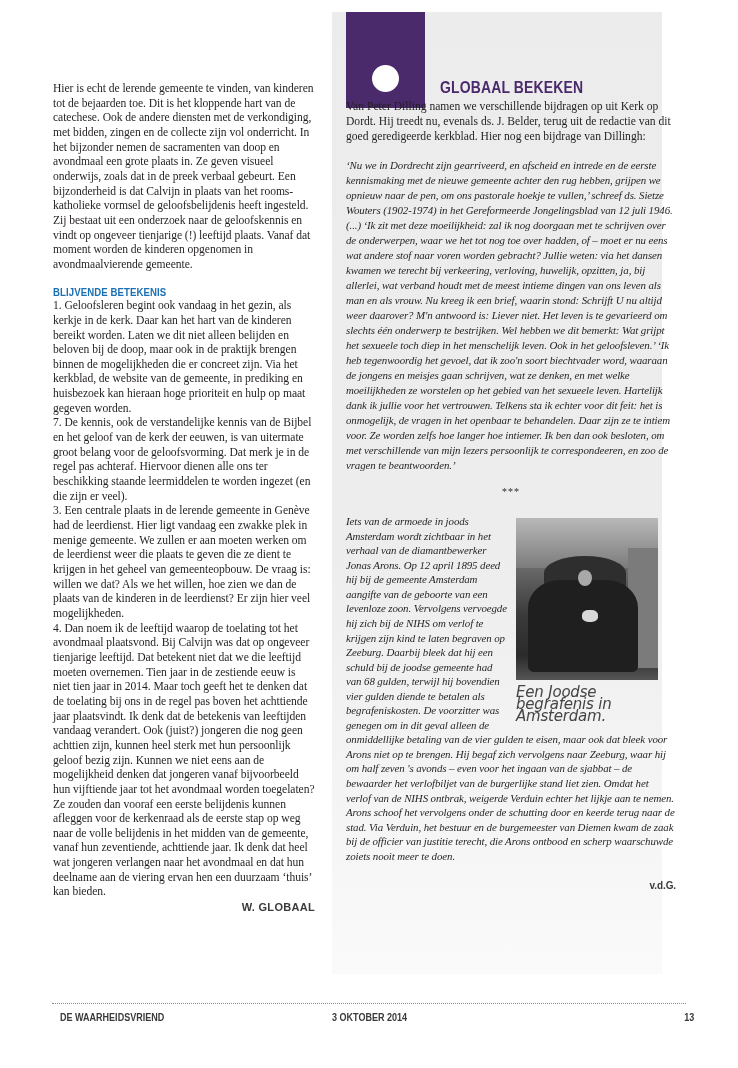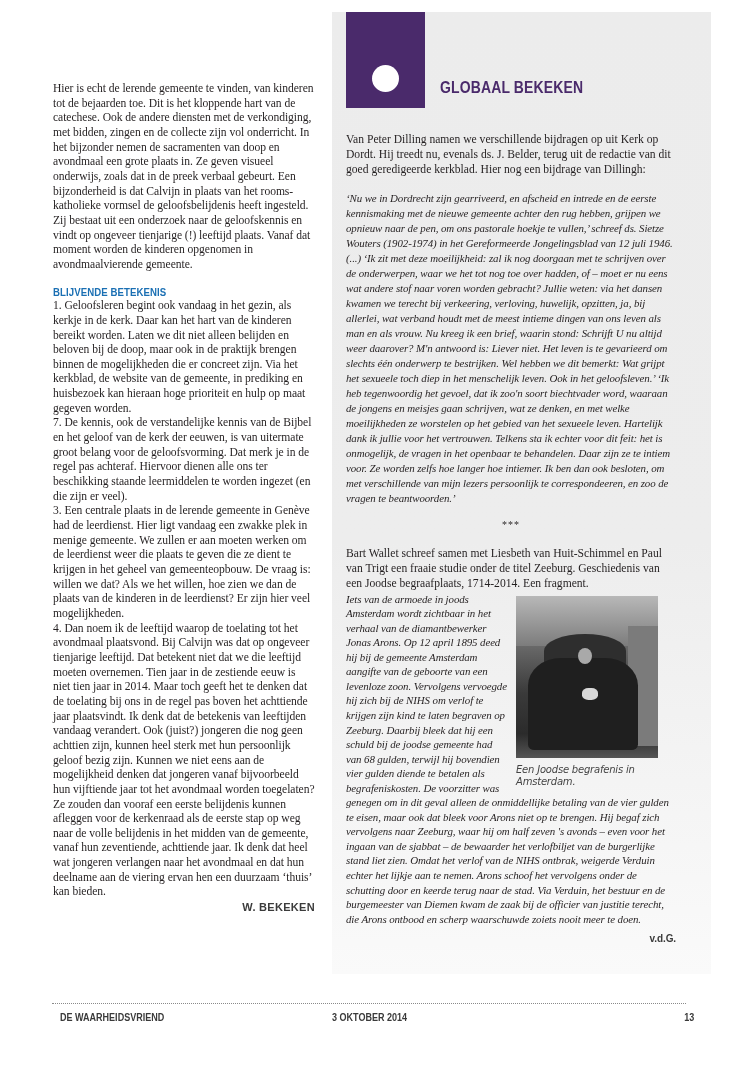--- a/index.html
+++ b/index.html
@@ -10,29 +10,29 @@
   .left-col { position: absolute; left: 53px; top: 82px; width: 262px;
               font-size: 11.6px; line-height: 14.65px; letter-spacing: -0.05px; }
   .left-col p { margin: 0; }
   .left-col .sec-head { margin: 12px 0 0 0; font-family: "Liberation Sans", "DejaVu Sans", sans-serif;
               font-weight: bold; font-size: 11.2px; color: #1a6fb3; letter-spacing: 0.1px;
               transform: scaleX(0.86); transform-origin: left; white-space: nowrap; }
   .left-col .signature { text-align: right; font-family: "Liberation Sans", "DejaVu Sans", sans-serif;
               font-weight: bold; font-size: 11px; color: #3b3b3b; letter-spacing: 0.3px; margin-top: 0px; }
 
   
-  .panel { position: absolute; left: 332px; top: 12px; width: 379px; height: 962px;
+  .panel { position: absolute; left: 332px; top: 12px; width: 330px; height: 962px;
            background: linear-gradient(to bottom, #ececec 0%, #ededed 55%, #f4f4f4 80%, #fafafa 100%); }
   .purple-box { position: absolute; left: 14px; top: 0; width: 79px; height: 96px; background: #4a2a6b; }
   .purple-box .dot { position: absolute; left: 26px; top: 53px; width: 27px; height: 27px;
            border-radius: 50%; background: #ffffff; }
   .panel-title { position: absolute; left: 108px; top: 66px; font-family: "Liberation Sans", "DejaVu Sans", sans-serif;
            font-weight: bold; font-size: 17px; color: #4a2a6b; letter-spacing: 0.2px;
            transform: scaleX(0.82); transform-origin: left; white-space: nowrap; }
-  .panel-body { position: absolute; left: 14px; top: 121px; width: 330px; font-size: 11.6px; line-height: 14.8px; }
+  .panel-body { position: absolute; left: 14px; top: 88px; width: 330px; font-size: 11.6px; line-height: 14.8px; }
   .panel-body p { margin: 0; }
   .panel-body .intro { margin-bottom: 14px; }
   .quote { font-style: italic; font-size: 10.9px; line-height: 15px; letter-spacing: -0.1px; }
   .stars { text-align: center; margin: 12px 0 14px 0; font-size: 10px; letter-spacing: 1px; }
   .intro2 { margin-bottom: 12px; }
 
   .fragment { position: relative; font-style: italic; font-size: 10.9px; line-height: 14.55px; letter-spacing: -0.1px; }
   .fragment .figure { float: right; width: 160px; margin: 4px 0 4px 8px; }
   .photo { width: 142px; height: 162px; margin-left: 0; position: relative; overflow: hidden;
            background: linear-gradient(180deg, #8e8e8e 0%, #6a6a6a 30%, #3a3a3a 60%, #2b2b2b 85%, #555 100%); }
@@ -40,58 +40,57 @@
            background: linear-gradient(180deg, #b8b8b8, #7c7c7c); }
   .photo .umbrella { position: absolute; left: 28px; top: 38px; width: 82px; height: 34px;
            border-radius: 50% 50% 10% 10%; background: #2e2e2e; }
   .photo .crowd { position: absolute; left: 12px; top: 62px; width: 110px; height: 92px;
            border-radius: 30% 30% 6% 6%; background: #1f1f1f; }
   .photo .face { position: absolute; left: 62px; top: 52px; width: 14px; height: 16px;
            border-radius: 50%; background: #a9a9a9; }
   .photo .bundle { position: absolute; left: 66px; top: 92px; width: 16px; height: 12px;
            border-radius: 40%; background: #d8d8d8; }
   .photo .wall { position: absolute; right: 0; top: 30px; width: 30px; height: 120px; background: #7b7b7b; }
-  .caption { font-size: 10px; line-height: 12px; margin-top: 6px; font-style: italic;
+  .caption { font-size: 15px; line-height: 12px; margin-top: 6px; font-style: italic;
            font-family: "DejaVu Sans", "Liberation Sans", sans-serif; color: #444; letter-spacing: -0.2px; }
   .initials { text-align: right; font-family: "Liberation Sans", "DejaVu Sans", sans-serif; font-weight: bold;
-           font-size: 10px; color: #3b3b3b; margin-top: 6px; font-style: normal; }
+           font-size: 10px; color: #3b3b3b; margin-top: 16px; font-style: normal; }
 
   
   .footer-rule { position: absolute; left: 52px; top: 1003px; width: 634px; border-top: 1px dotted #8a8a8a; }
   .footer { position: absolute; left: 60px; top: 1011px; width: 634px; height: 16px;
            font-family: "Liberation Sans", "DejaVu Sans", sans-serif; font-weight: bold; font-size: 11px; color: #3a3a3a; }
   .footer span { position: absolute; top: 0; white-space: nowrap; transform: scaleX(0.82); }
   .footer .f-left { left: 0; transform-origin: left; }
   .footer .f-mid { left: 272px; transform-origin: left; }
   .footer .f-right { right: 0; transform-origin: right; }
 </style>
 </head>
 <body>
 
 <div class="left-col">
   <p>Hier is echt de lerende gemeente te vinden, van kinderen tot de bejaarden toe. Dit is het kloppende hart van de catechese. Ook de andere diensten met de verkondiging, met bidden, zingen en de collecte zijn vol onderricht. In het bijzonder nemen de sacramenten van doop en avondmaal een grote plaats in. Ze geven visueel onderwijs, zoals dat in de preek verbaal gebeurt. Een bijzonderheid is dat Calvijn in plaats van het rooms-katholieke vormsel de geloofsbelijdenis heeft ingesteld. Zij bestaat uit een onderzoek naar de geloofskennis en vindt op ongeveer tienjarige (!) leeftijd plaats. Vanaf dat moment worden de kinderen opgenomen in avondmaalvierende gemeente.</p>
   <div class="sec-head">BLIJVENDE BETEKENIS</div>
   <p>1. Geloofsleren begint ook vandaag in het gezin, als kerkje in de kerk. Daar kan het hart van de kinderen bereikt worden. Laten we dit niet alleen belijden en beloven bij de doop, maar ook in de praktijk brengen binnen de mogelijkheden die er concreet zijn. Via het kerkblad, de website van de gemeente, in prediking en huisbezoek kan hieraan hoge prioriteit en hulp op maat gegeven worden.</p>
   <p>7. De kennis, ook de verstandelijke kennis van de Bijbel en het geloof van de kerk der eeuwen, is van uitermate groot belang voor de geloofsvorming. Dat merk je in de regel pas achteraf. Hiervoor dienen alle ons ter beschikking staande leermiddelen te worden ingezet (en die zijn er veel).</p>
   <p>3. Een centrale plaats in de lerende gemeente in Genève had de leerdienst. Hier ligt vandaag een zwakke plek in menige gemeente. We zullen er aan moeten werken om de leerdienst weer die plaats te geven die ze dient te krijgen in het geheel van gemeenteopbouw. De vraag is: willen we dat? Als we het willen, hoe zien we dan de plaats van de kinderen in de leerdienst? Er zijn hier veel mogelijkheden.</p>
   <p>4. Dan noem ik de leeftijd waarop de toelating tot het avondmaal plaatsvond. Bij Calvijn was dat op ongeveer tienjarige leeftijd. Dat betekent niet dat we die leeftijd moeten overnemen. Tien jaar in de zestiende eeuw is niet tien jaar in 2014. Maar toch geeft het te denken dat de toelating bij ons in de regel pas boven het achttiende jaar plaatsvindt. Ik denk dat de betekenis van leeftijden vandaag verandert. Ook (juist?) jongeren die nog geen achttien zijn, kunnen heel sterk met hun persoonlijk geloof bezig zijn. Kunnen we niet eens aan de mogelijkheid denken dat jongeren vanaf bijvoorbeeld hun vijftiende jaar tot het avondmaal worden toegelaten? Ze zouden dan vooraf een eerste belijdenis kunnen afleggen voor de kerkenraad als de eerste stap op weg naar de volle belijdenis in het midden van de gemeente, vanaf hun zeventiende, achttiende jaar. Ik denk dat heel wat jongeren verlangen naar het avondmaal en dat hun deelname aan de viering ervan hen een duurzaam ‘thuis’ kan bieden.</p>
-  <div class="signature">W. BEKEKEN</div>
+  <div class="signature">W. GLOBAAL</div>
 </div>
 
 <div class="panel">
   <div class="purple-box">
     <div class="dot"></div>
   </div>
   <div class="panel-title">GLOBAAL BEKEKEN</div>
 
   <div class="panel-body">
     <p class="intro">Van Peter Dilling namen we verschillende bijdragen op uit Kerk op Dordt. Hij treedt nu, evenals ds. J. Belder, terug uit de redactie van dit goed geredigeerde kerkblad. Hier nog een bijdrage van Dillingh:</p>
     <p class="quote">‘Nu we in Dordrecht zijn gearriveerd, en afscheid en intrede en de eerste kennismaking met de nieuwe gemeente achter den rug hebben, grijpen we opnieuw naar de pen, om ons pastorale hoekje te vullen,’ schreef ds. Sietze Wouters (1902-1974) in het Gereformeerde Jongelingsblad van 12 juli 1946. (...) ‘Ik zit met deze moeilijkheid: zal ik nog doorgaan met te schrijven over de onderwerpen, waar we het tot nog toe over hadden, of – moet er nu eens wat andere stof naar voren worden gebracht? Jullie weten: via het dansen kwamen we terecht bij verkeering, verloving, huwelijk, opzitten, ja, bij allerlei, wat verband houdt met de meest intieme dingen van ons leven als man en als vrouw. Nu kreeg ik een brief, waarin stond: Schrijft U nu altijd weer daarover? M'n antwoord is: Liever niet. Het leven is te gevarieerd om slechts één onderwerp te bestrijken. Wel hebben we dit bemerkt: Wat grijpt het sexueele toch diep in het menschelijk leven. Ook in het geloofsleven.’ ‘Ik heb tegenwoordig het gevoel, dat ik zoo'n soort biechtvader word, waaraan de jongens en meisjes gaan schrijven, wat ze denken, en met welke moeilijkheden ze worstelen op het gebied van het sexueele leven. Hartelijk dank ik jullie voor het vertrouwen. Telkens sta ik echter voor dit feit: het is onmogelijk, de vragen in het openbaar te behandelen. Daar zijn ze te intiem voor. Ze worden zelfs hoe langer hoe intiemer. Ik ben dan ook besloten, om met verschillende van mijn lezers persoonlijk te correspondeeren, en zoo de vragen te beantwoorden.’</p>
     <div class="stars">***</div>
-    <p class="intro2">Bart Wallet schreef samen met Liesbeth van Huit-Schimmel en Paul van Trigt een fraaie studie onder de titel Zeeburg. Geschiedenis van een Joodse begraafplaats, 1714-2014. Een fragment.</p>
 
     <div class="fragment">
       <div class="figure">
         <div class="photo">
           <div class="sky"></div>
           <div class="wall"></div>
           <div class="umbrella"></div>
           <div class="crowd"></div>
           <div class="face"></div>
           <div class="bundle"></div>

